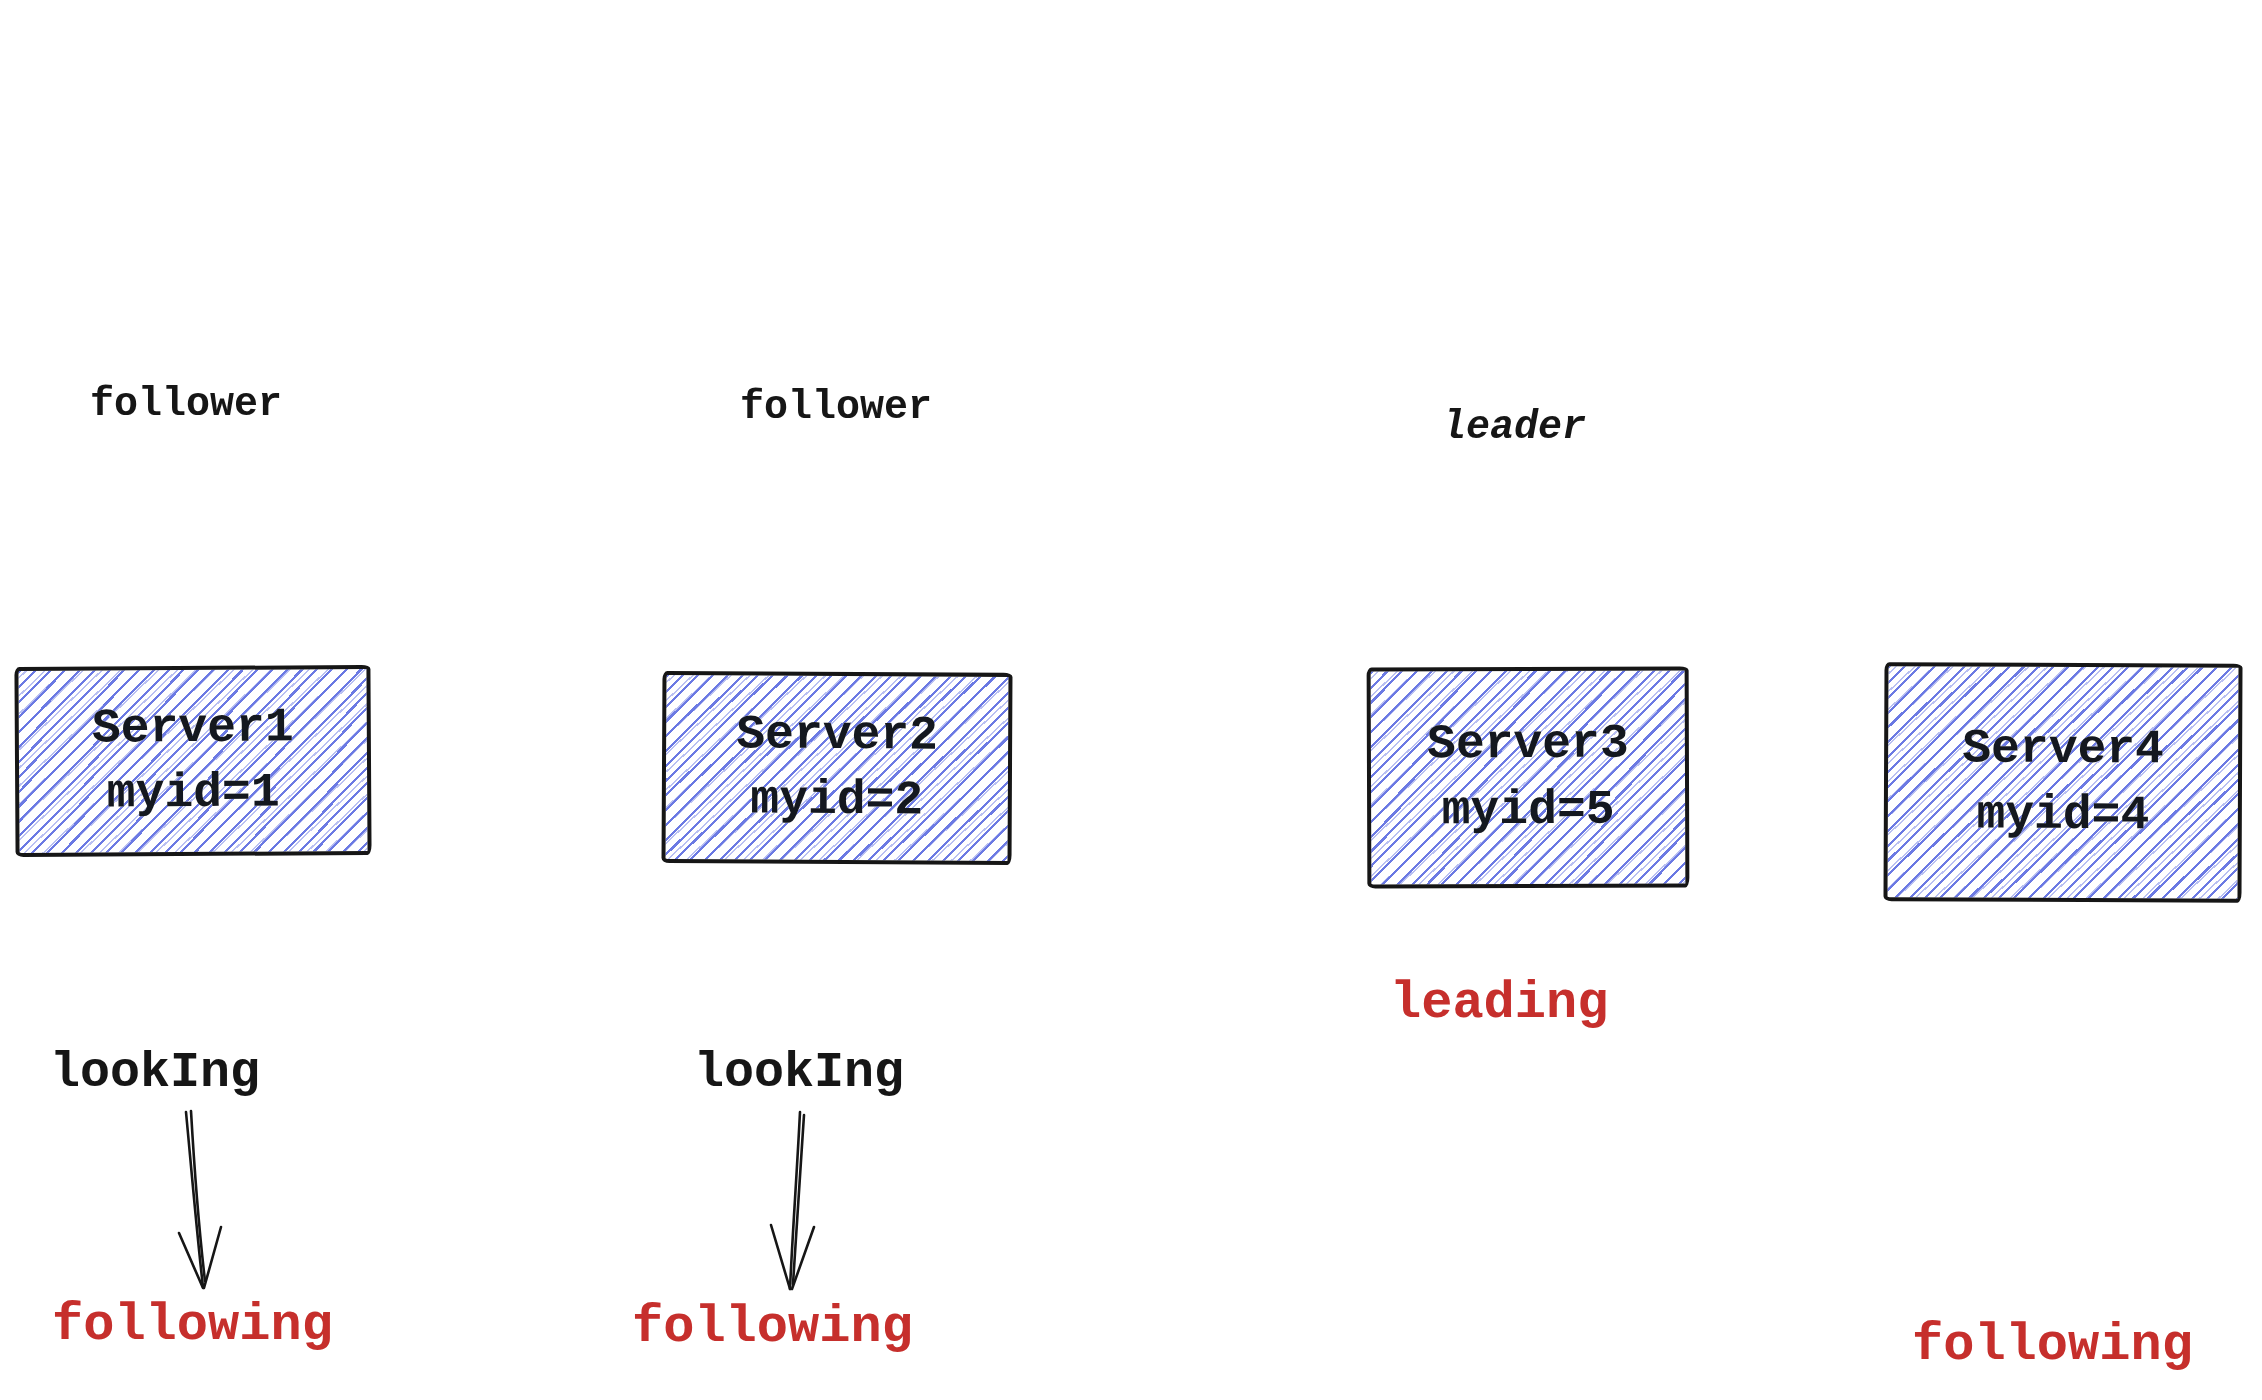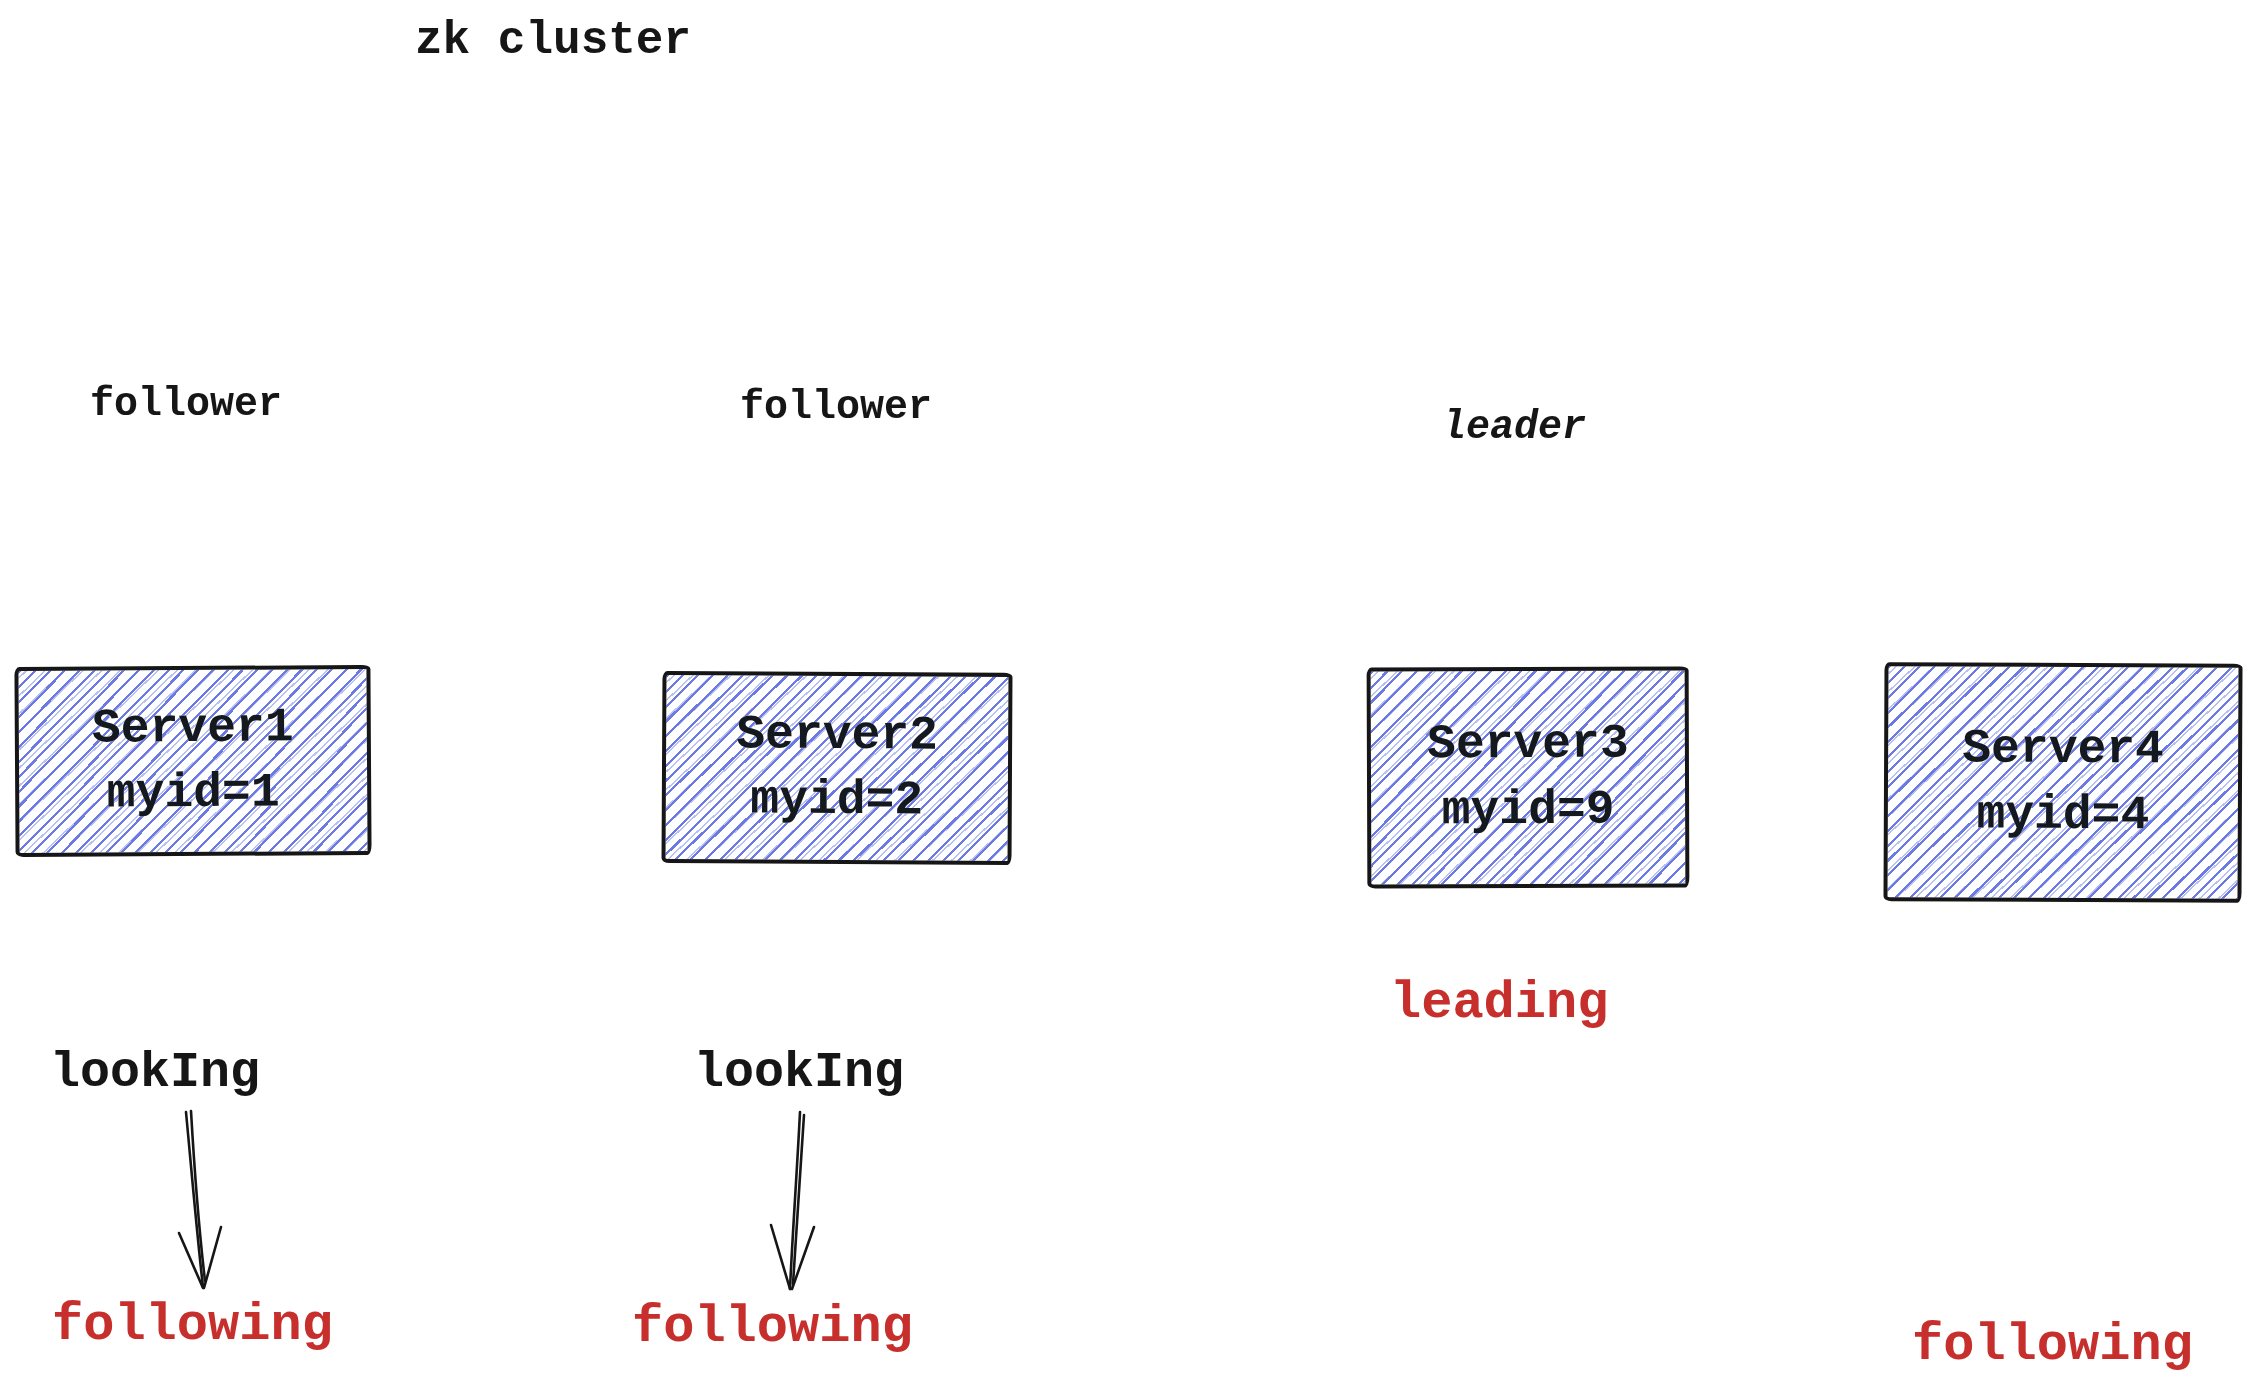--- a/index.html
+++ b/index.html
@@ -75,39 +75,38 @@
     stroke-width: 2.6;
     stroke-linecap: round;
     stroke-linejoin: round;
   }
 </style>
 </head>
 <body>
 
 <div class="canvas">
 
-  <div class="txt title" style="left:415px; top:18px;">zk cluster</div>
 
   <div class="txt role" style="left:90px; top:385px;">follower</div>
   <div class="txt role" style="left:740px; top:388px;">follower</div>
   <div class="txt role" style="left:1442px; top:408px;font-style:italic;">leader</div>
 
   <div class="server-box rot-a" style="left:15px; top:666px; width:356px; height:190px;">
     <div class="server-name">Server1</div>
     <div class="server-myid">myid=1</div>
   </div>
 
   <div class="server-box rot-b" style="left:662px; top:672px; width:350px; height:192px;">
     <div class="server-name">Server2</div>
     <div class="server-myid">myid=2</div>
   </div>
 
   <div class="server-box rot-c" style="left:1367px; top:667px; width:322px; height:221px;">
     <div class="server-name">Server3</div>
-    <div class="server-myid">myid=9</div>
+    <div class="server-myid">myid=5</div>
   </div>
 
   <div class="server-box rot-d" style="left:1884px; top:663px; width:358px; height:239px;">
     <div class="server-name">Server4</div>
     <div class="server-myid">myid=4</div>
   </div>
 
   <div class="txt state-red" style="left:1390px; top:978px;">leading</div>
 
   <div class="txt state" style="left:50px; top:1048px;">lookIng</div>

